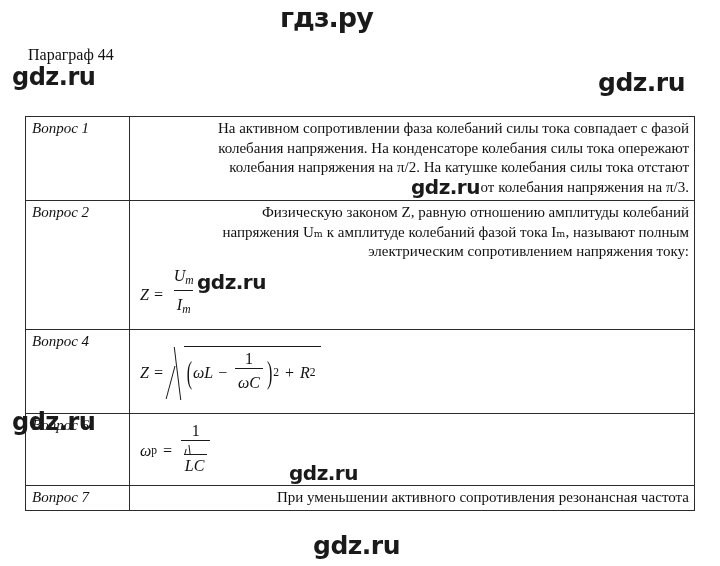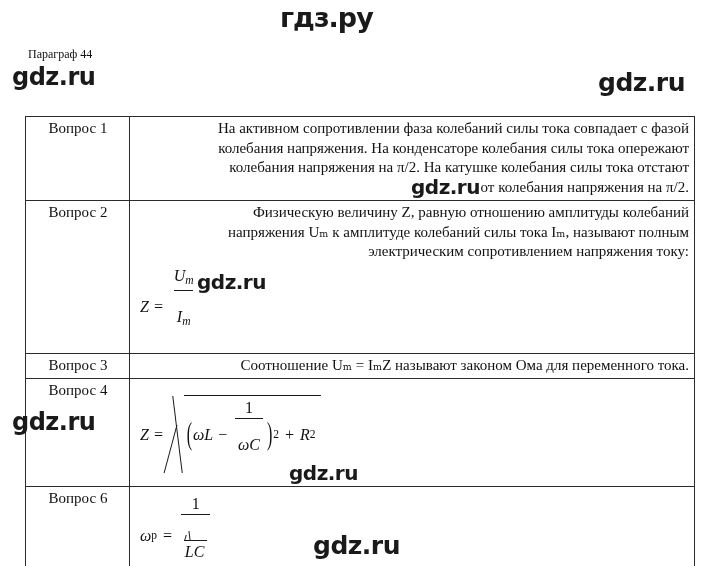--- a/index.html
+++ b/index.html
@@ -36,21 +36,21 @@
   .wm-bottom   { left: 313px; top: 531px; font-size: 25px; letter-spacing: -0.5px; }
 
   
   .doc-head {
     position: absolute;
     left: 28px;
     top: 44px;
     z-index: 1;
   }
   .head-line {
-    font-size: 12px;
+    font-size: 16px;
     line-height: 21px;
     white-space: nowrap;
   }
   .head-sub {
     font-size: 16px;
     line-height: 21px;
     margin-top: 14px;
     white-space: nowrap;
   }
 
@@ -67,22 +67,23 @@
   table.qtable td {
     border: 1px solid #2b2b2b;
     vertical-align: top;
     padding: 2px 5px 3px 6px;
     font-size: 15px;
     line-height: 19.5px;
     background: transparent;
   }
   td.qlabel {
     width: 92px;
-    text-align: center;
-    white-space: nowrap;
+    text-align: left;
+    white-space: nowrap;
+    font-style: italic;
   }
   td.qbody {
     text-align: left;
   }
   .txt { display: block; text-align: right; }
 
   
   .math {
     font-family: "Liberation Serif", "DejaVu Serif", serif;
     font-style: italic;
@@ -96,21 +97,21 @@
     vertical-align: middle;
   }
   .frac {
     display: inline-flex;
     flex-direction: column;
     align-items: center;
     vertical-align: middle;
     margin: 0 3px;
   }
   .frac > .num { padding: 0 3px; }
-  .frac > .den { padding: 16px 3px; border-top: 1px solid #1a1a1a; }
+  .frac > .den { padding: 4px 3px; border-top: 1px solid #1a1a1a; }
   .sub {
     font-size: 0.72em;
     vertical-align: -0.28em;
     font-style: italic;
   }
   .sub-up {
     font-size: 0.72em;
     vertical-align: -0.28em;
     font-style: normal;
   }
@@ -228,49 +229,43 @@
 
 <table class="qtable">
   <tbody>
 
     <tr>
       <td class="qlabel">Вопрос 1</td>
       <td class="qbody">
         <span class="txt">На активном сопротивлении фаза колебаний силы тока совпадает с фазой</span>
         <span class="txt">колебания напряжения. На конденсаторе колебания силы тока опережают</span>
         <span class="txt">колебания напряжения на π/2. На катушке колебания силы тока отстают</span>
-        <span class="txt">от колебания напряжения на π/2.</span>
+        <span class="txt">от колебания напряжения на π/3.</span>
       </td>
     </tr>
 
     <tr>
       <td class="qlabel">Вопрос 2</td>
       <td class="qbody">
-        <span class="txt">Физическую величину Z, равную отношению амплитуды колебаний</span>
-        <span class="txt">напряжения Uₘ к амплитуде колебаний силы тока Iₘ, называют полным</span>
+        <span class="txt">Физическую законом Z, равную отношению амплитуды колебаний</span>
+        <span class="txt">напряжения Uₘ к амплитуде колебаний фазой тока Iₘ, называют полным</span>
         <span class="txt">электрическим сопротивлением напряжения току:</span>
         <div class="formula-block math">
           <span class="mrow">
             <span>Z</span>
             <span style="padding:0 4px">=</span>
             <span class="frac">
               <span class="num"><span>U</span><span class="sub">m</span></span>
               <span class="den"><span>I</span><span class="sub">m</span></span>
             </span>
           </span>
         </div>
       </td>
     </tr>
 
-    <tr>
-      <td class="qlabel">Вопрос 3</td>
-      <td class="qbody">
-        <span class="txt">Соотношение Uₘ = IₘZ называют законом Ома для переменного тока.</span>
-      </td>
-    </tr>
 
     <tr>
       <td class="qlabel">Вопрос 4</td>
       <td class="qbody">
         <div class="formula-block math" style="margin-top:14px;margin-bottom:10px">
           <span class="mrow">
             <span>Z</span>
             <span style="padding:0 4px">=</span>
             <span class="radical">
               <span class="sign"></span>

